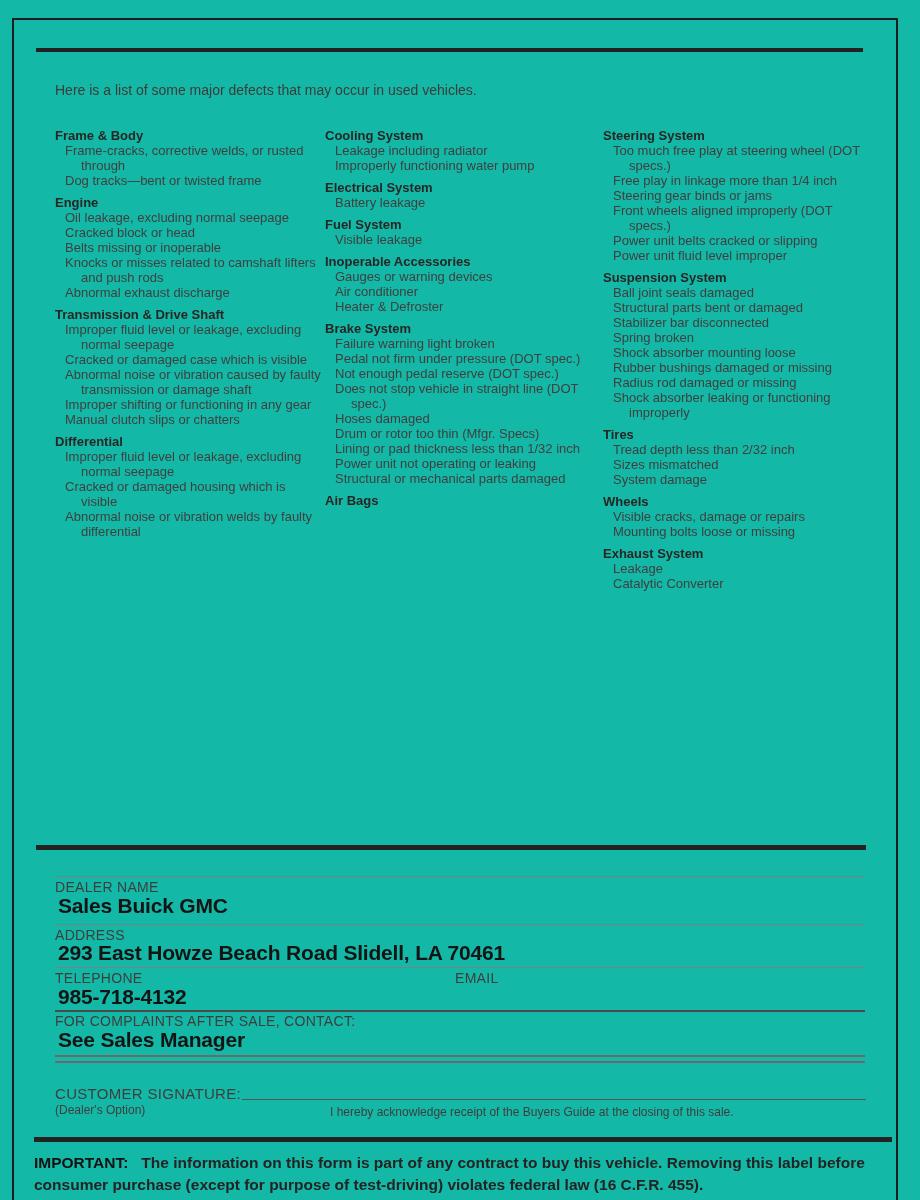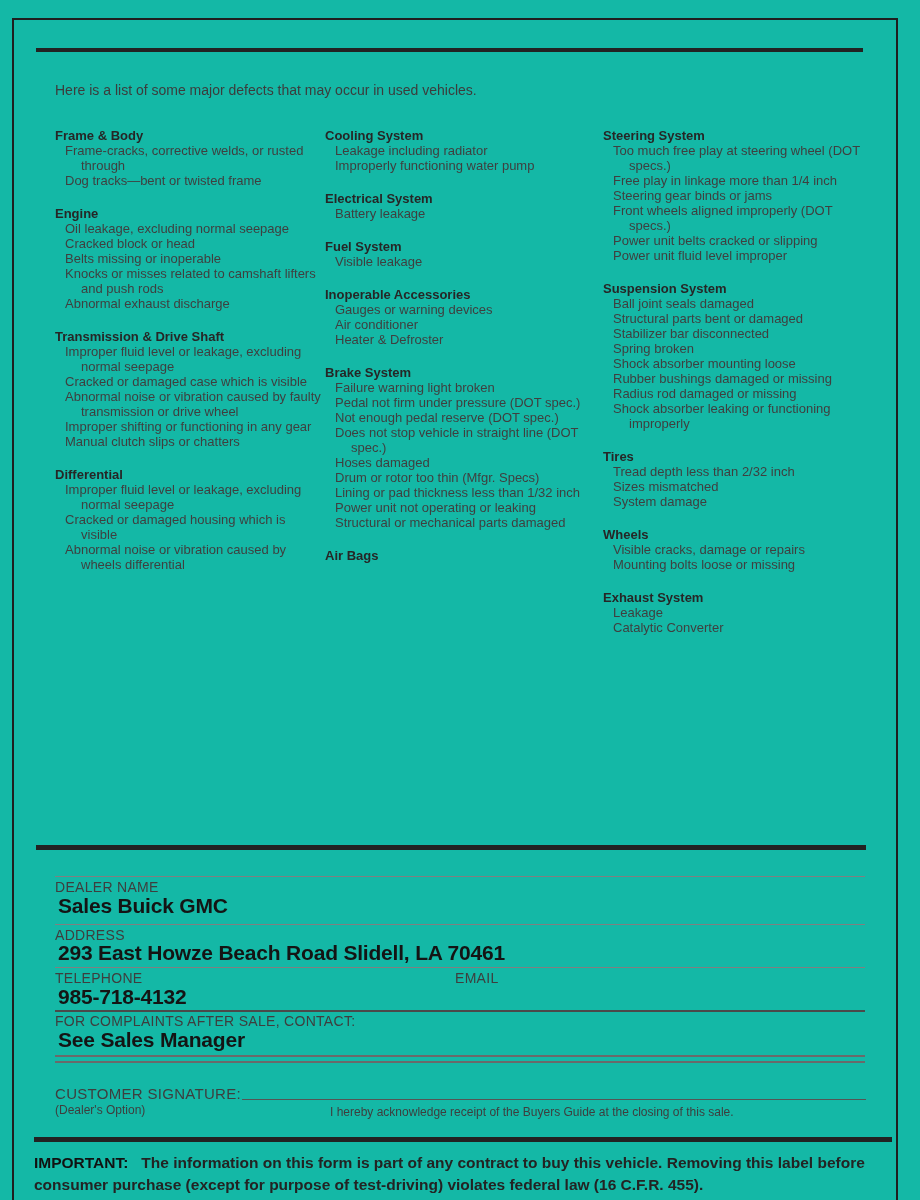--- a/index.html
+++ b/index.html
@@ -52,21 +52,21 @@
   .defect-column { flex: 0 0 auto; }
   .defect-column:nth-child(1) { width: 270px; }
   .defect-column:nth-child(2) { width: 278px; }
   .defect-column:nth-child(3) { width: 270px; }
   .defect-section { margin-bottom: 1px; }
   .defect-title {
     font-weight: bold;
     color: #262626;
     font-size: 13px;
     line-height: 15px;
-    margin-top: 18px;
+    margin-top: 7px;
   }
   .defect-section:first-child .defect-title { margin-top: 0; }
   .defect-item {
     font-size: 13px;
     line-height: 15px;
     color: #3f3f3f;
     padding-left: 26px;
     text-indent: -16px; 
   }
   .form-line {
@@ -145,29 +145,29 @@
           <div class="defect-item">Oil leakage, excluding normal seepage</div>
           <div class="defect-item">Cracked block or head</div>
           <div class="defect-item">Belts missing or inoperable</div>
           <div class="defect-item">Knocks or misses related to camshaft lifters and push rods</div>
           <div class="defect-item">Abnormal exhaust discharge</div>
         </div>
         <div class="defect-section">
           <div class="defect-title">Transmission &amp; Drive Shaft</div>
           <div class="defect-item">Improper fluid level or leakage, excluding normal seepage</div>
           <div class="defect-item">Cracked or damaged case which is visible</div>
-          <div class="defect-item">Abnormal noise or vibration caused by faulty transmission or drive wheel</div>
+          <div class="defect-item">Abnormal noise or vibration caused by faulty transmission or damage shaft</div>
           <div class="defect-item">Improper shifting or functioning in any gear</div>
           <div class="defect-item">Manual clutch slips or chatters</div>
         </div>
         <div class="defect-section">
           <div class="defect-title">Differential</div>
           <div class="defect-item">Improper fluid level or leakage, excluding normal seepage</div>
           <div class="defect-item">Cracked or damaged housing which is visible</div>
-          <div class="defect-item">Abnormal noise or vibration caused by wheels differential</div>
+          <div class="defect-item">Abnormal noise or vibration welds by faulty differential</div>
         </div>
       </div>
       <div class="defect-column">
         <div class="defect-section">
           <div class="defect-title">Cooling System</div>
           <div class="defect-item">Leakage including radiator</div>
           <div class="defect-item">Improperly functioning water pump</div>
         </div>
         <div class="defect-section">
           <div class="defect-title">Electrical System</div>

